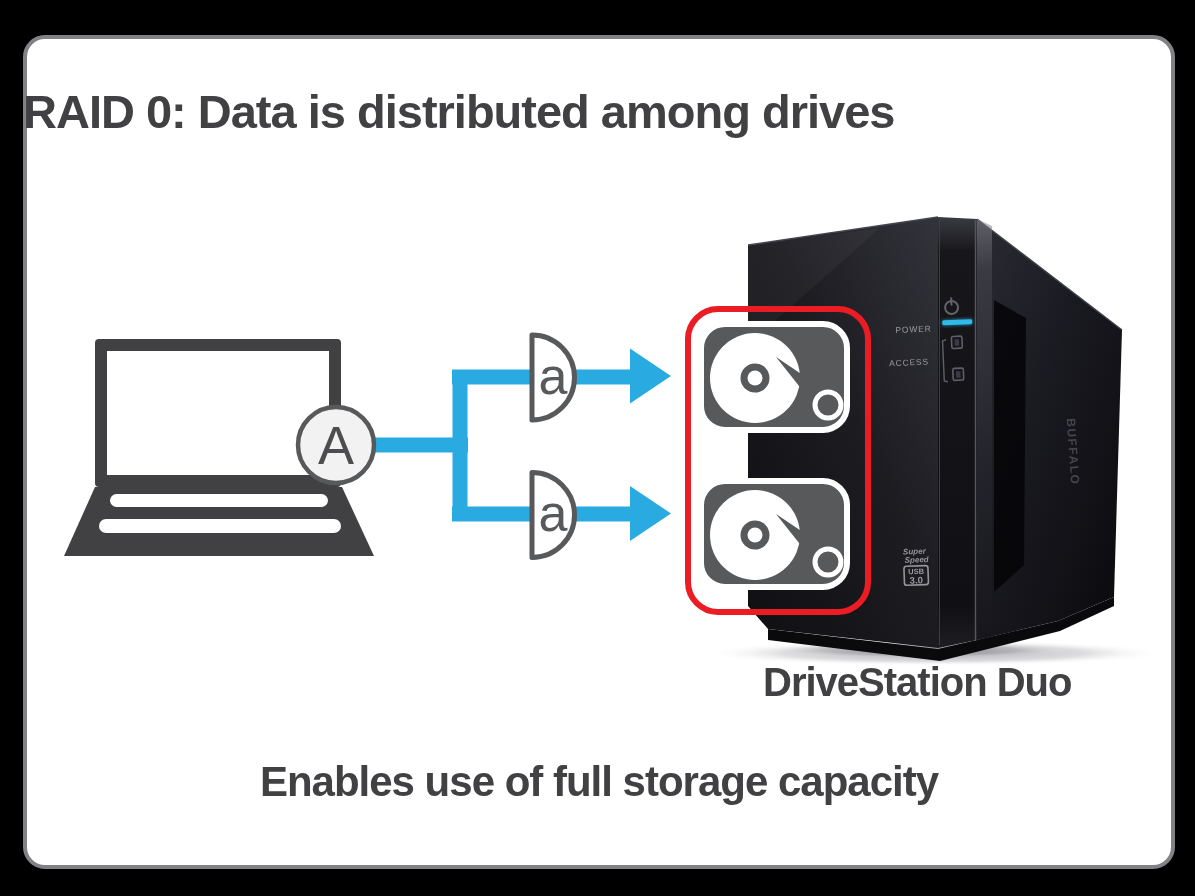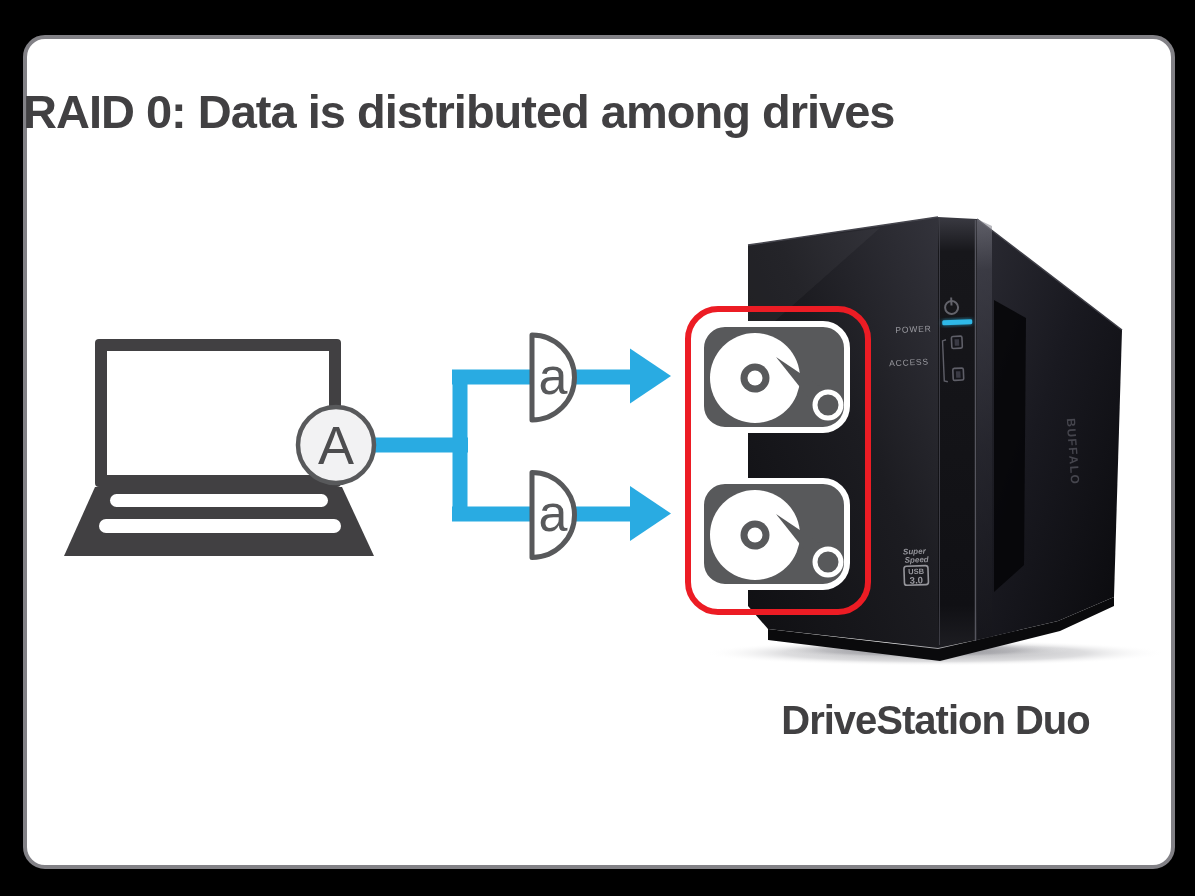--- a/index.html
+++ b/index.html
@@ -2,21 +2,21 @@
 <html style="--c-blue: #29ABE2; --c-red: #EC1C24; --c-dark: #414042; --c-gray: #58595B; --c-led: #2FB9E8;"><head>
 <meta charset="utf-8">
 <style>
   html,body{margin:0;padding:0;background:#000;}
   .stage{position:relative;width:1195px;height:896px;background:#000;overflow:hidden;
          font-family:"Liberation Sans",sans-serif;}
   .card{position:absolute;left:23px;top:35px;width:1144px;height:826px;
         background:#fff;border:4px solid #828186;border-radius:22px;}
   .title{position:absolute;left:23px;top:84px;width:1152px;text-align:left;
          font-size:47px;font-weight:bold;letter-spacing:-1px;color:var(--c-dark);}
-  .device-label{position:absolute;left:763px;top:698px;width:345px;text-align:center;
+  .device-label{position:absolute;left:763px;top:660px;width:345px;
          font-size:40px;font-weight:bold;letter-spacing:-1px;color:var(--c-dark);}
   .caption{position:absolute;left:23px;top:758px;width:1152px;text-align:center;
          font-size:42px;font-weight:bold;letter-spacing:-1px;color:var(--c-dark);}
   svg.diagram{position:absolute;left:0;top:0;width:1195px;height:896px;}
   svg text{font-family:"Liberation Sans",sans-serif;}
   .blue-stroke{stroke:var(--c-blue);}
   .blue-fill{fill:var(--c-blue);}
   .gray-fill{fill:var(--c-gray);}
   .gray-stroke{stroke:var(--c-gray);}
   .dark-fill{fill:var(--c-dark);}
@@ -157,13 +157,14 @@
     </g>
 
     <g>
       <rect x="688" y="309" width="180" height="303" rx="30" fill="none" class="red-stroke" stroke-width="6"></rect>
       <use href="#hddIcon" transform="translate(698,321)"></use>
       <use href="#hddIcon" transform="translate(698,478)"></use>
     </g>
   </svg>
 
   <div class="device-label">DriveStation Duo</div>
+  <div class="caption">Enables use of full storage capacity</div>
 </div>
 
 </body></html>

